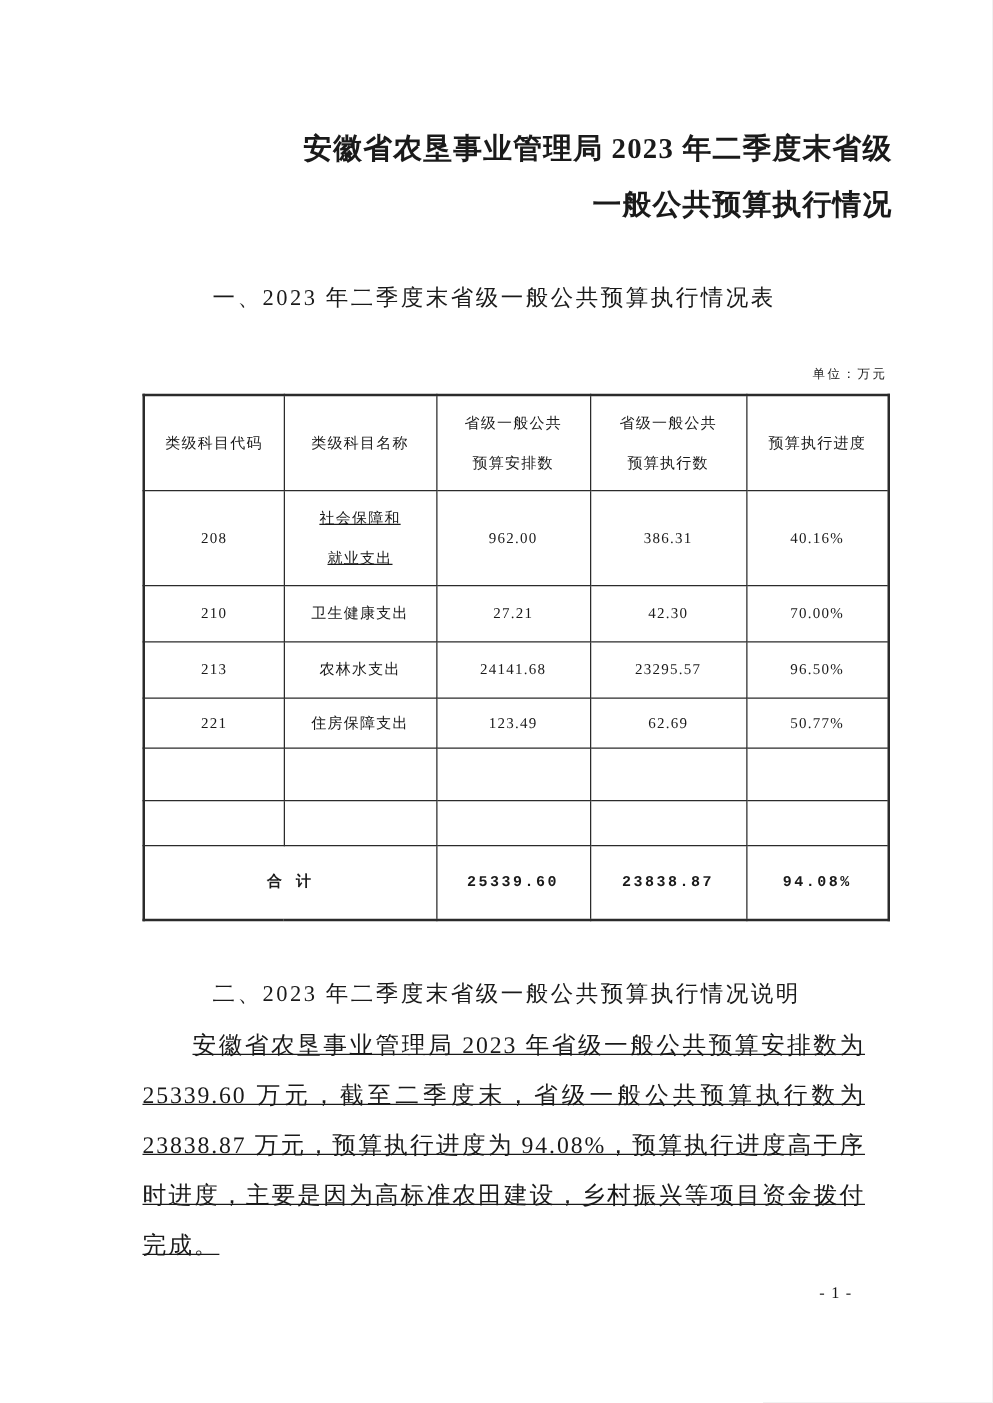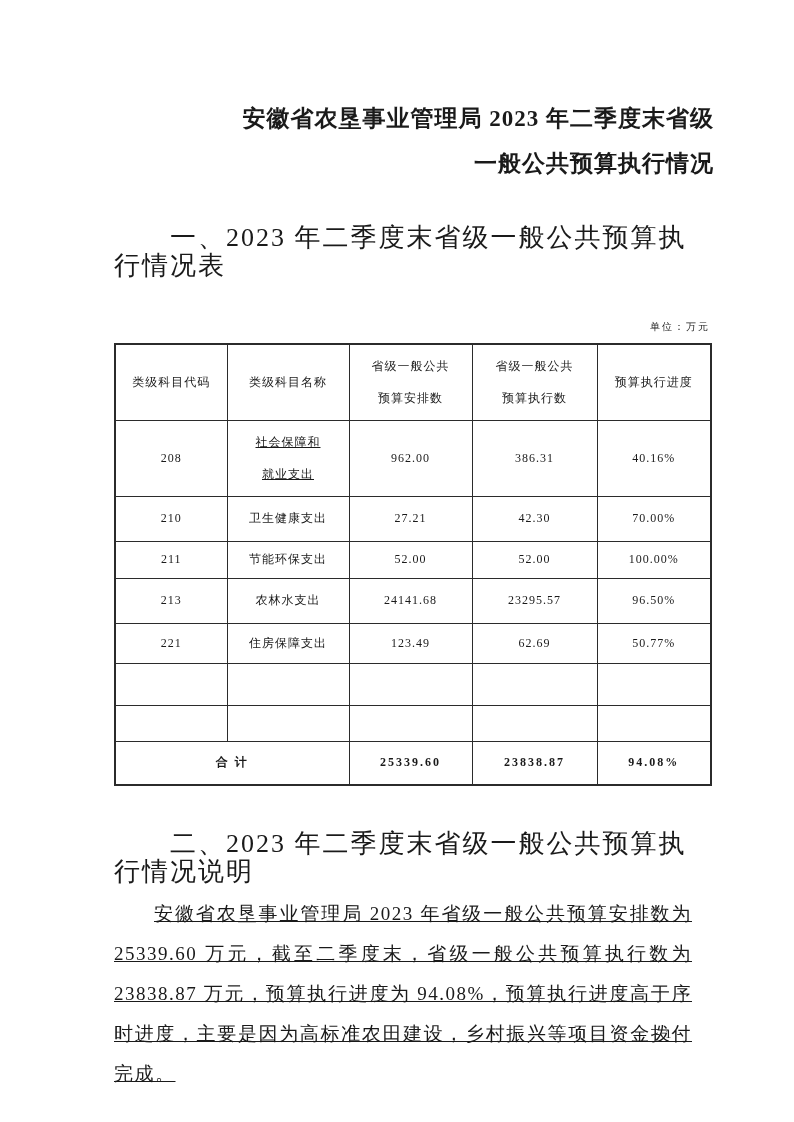--- a/index.html
+++ b/index.html
@@ -20,21 +20,21 @@
   
   .doc-title {
     text-align: right;
     font-weight: bold;
     font-size: 23px;
     line-height: 45px;
     letter-spacing: 1px;
   }
   
   .section-heading {
-    font-size: 26px;
+    font-size: 18px;
     letter-spacing: 2px;
     text-indent: 56px;
     line-height: 28px;
   }
   .heading-1 { margin-top: 38px; }
   .heading-2 { margin-top: 44px; }
   
   .unit-label {
     margin-top: 40px;
     width: 596px;
@@ -62,21 +62,21 @@
   tr.header-row { height: 76px; }
   tr.header-row th { line-height: 32px; }
   tr.row-tall { height: 76px; }
   tr.row-tall td.name-cell { line-height: 32px; padding: 0 22px; text-decoration: underline; }
   tr.row-n1 { height: 45px; }
   tr.row-n2 { height: 37px; }
   tr.row-n3 { height: 45px; }
   tr.row-n4 { height: 40px; }
   tr.row-empty1 { height: 42px; }
   tr.row-empty2 { height: 36px; }
-  tr.total-row { height: 44px; }
+  tr.total-row { height: 60px; font-family: Liberation Mono, monospace; }
   tr.total-row td { font-weight: bold; letter-spacing: 2px; }
   
   .body-paragraph {
     margin-top: 8px;
     width: 578px;
     font-size: 19px;
     line-height: 40px;
     letter-spacing: 1.5px;
     text-align: justify;
     text-indent: 40px;
@@ -138,27 +138,20 @@
         </tr>
 
         <tr class="row-n1">
           <td>210</td>
           <td>卫生健康支出</td>
           <td>27.21</td>
           <td>42.30</td>
           <td>70.00%</td>
         </tr>
 
-        <tr class="row-n2">
-          <td>211</td>
-          <td>节能环保支出</td>
-          <td>52.00</td>
-          <td>52.00</td>
-          <td>100.00%</td>
-        </tr>
 
         <tr class="row-n3">
           <td>213</td>
           <td>农林水支出</td>
           <td>24141.68</td>
           <td>23295.57</td>
           <td>96.50%</td>
         </tr>
 
         <tr class="row-n4">

